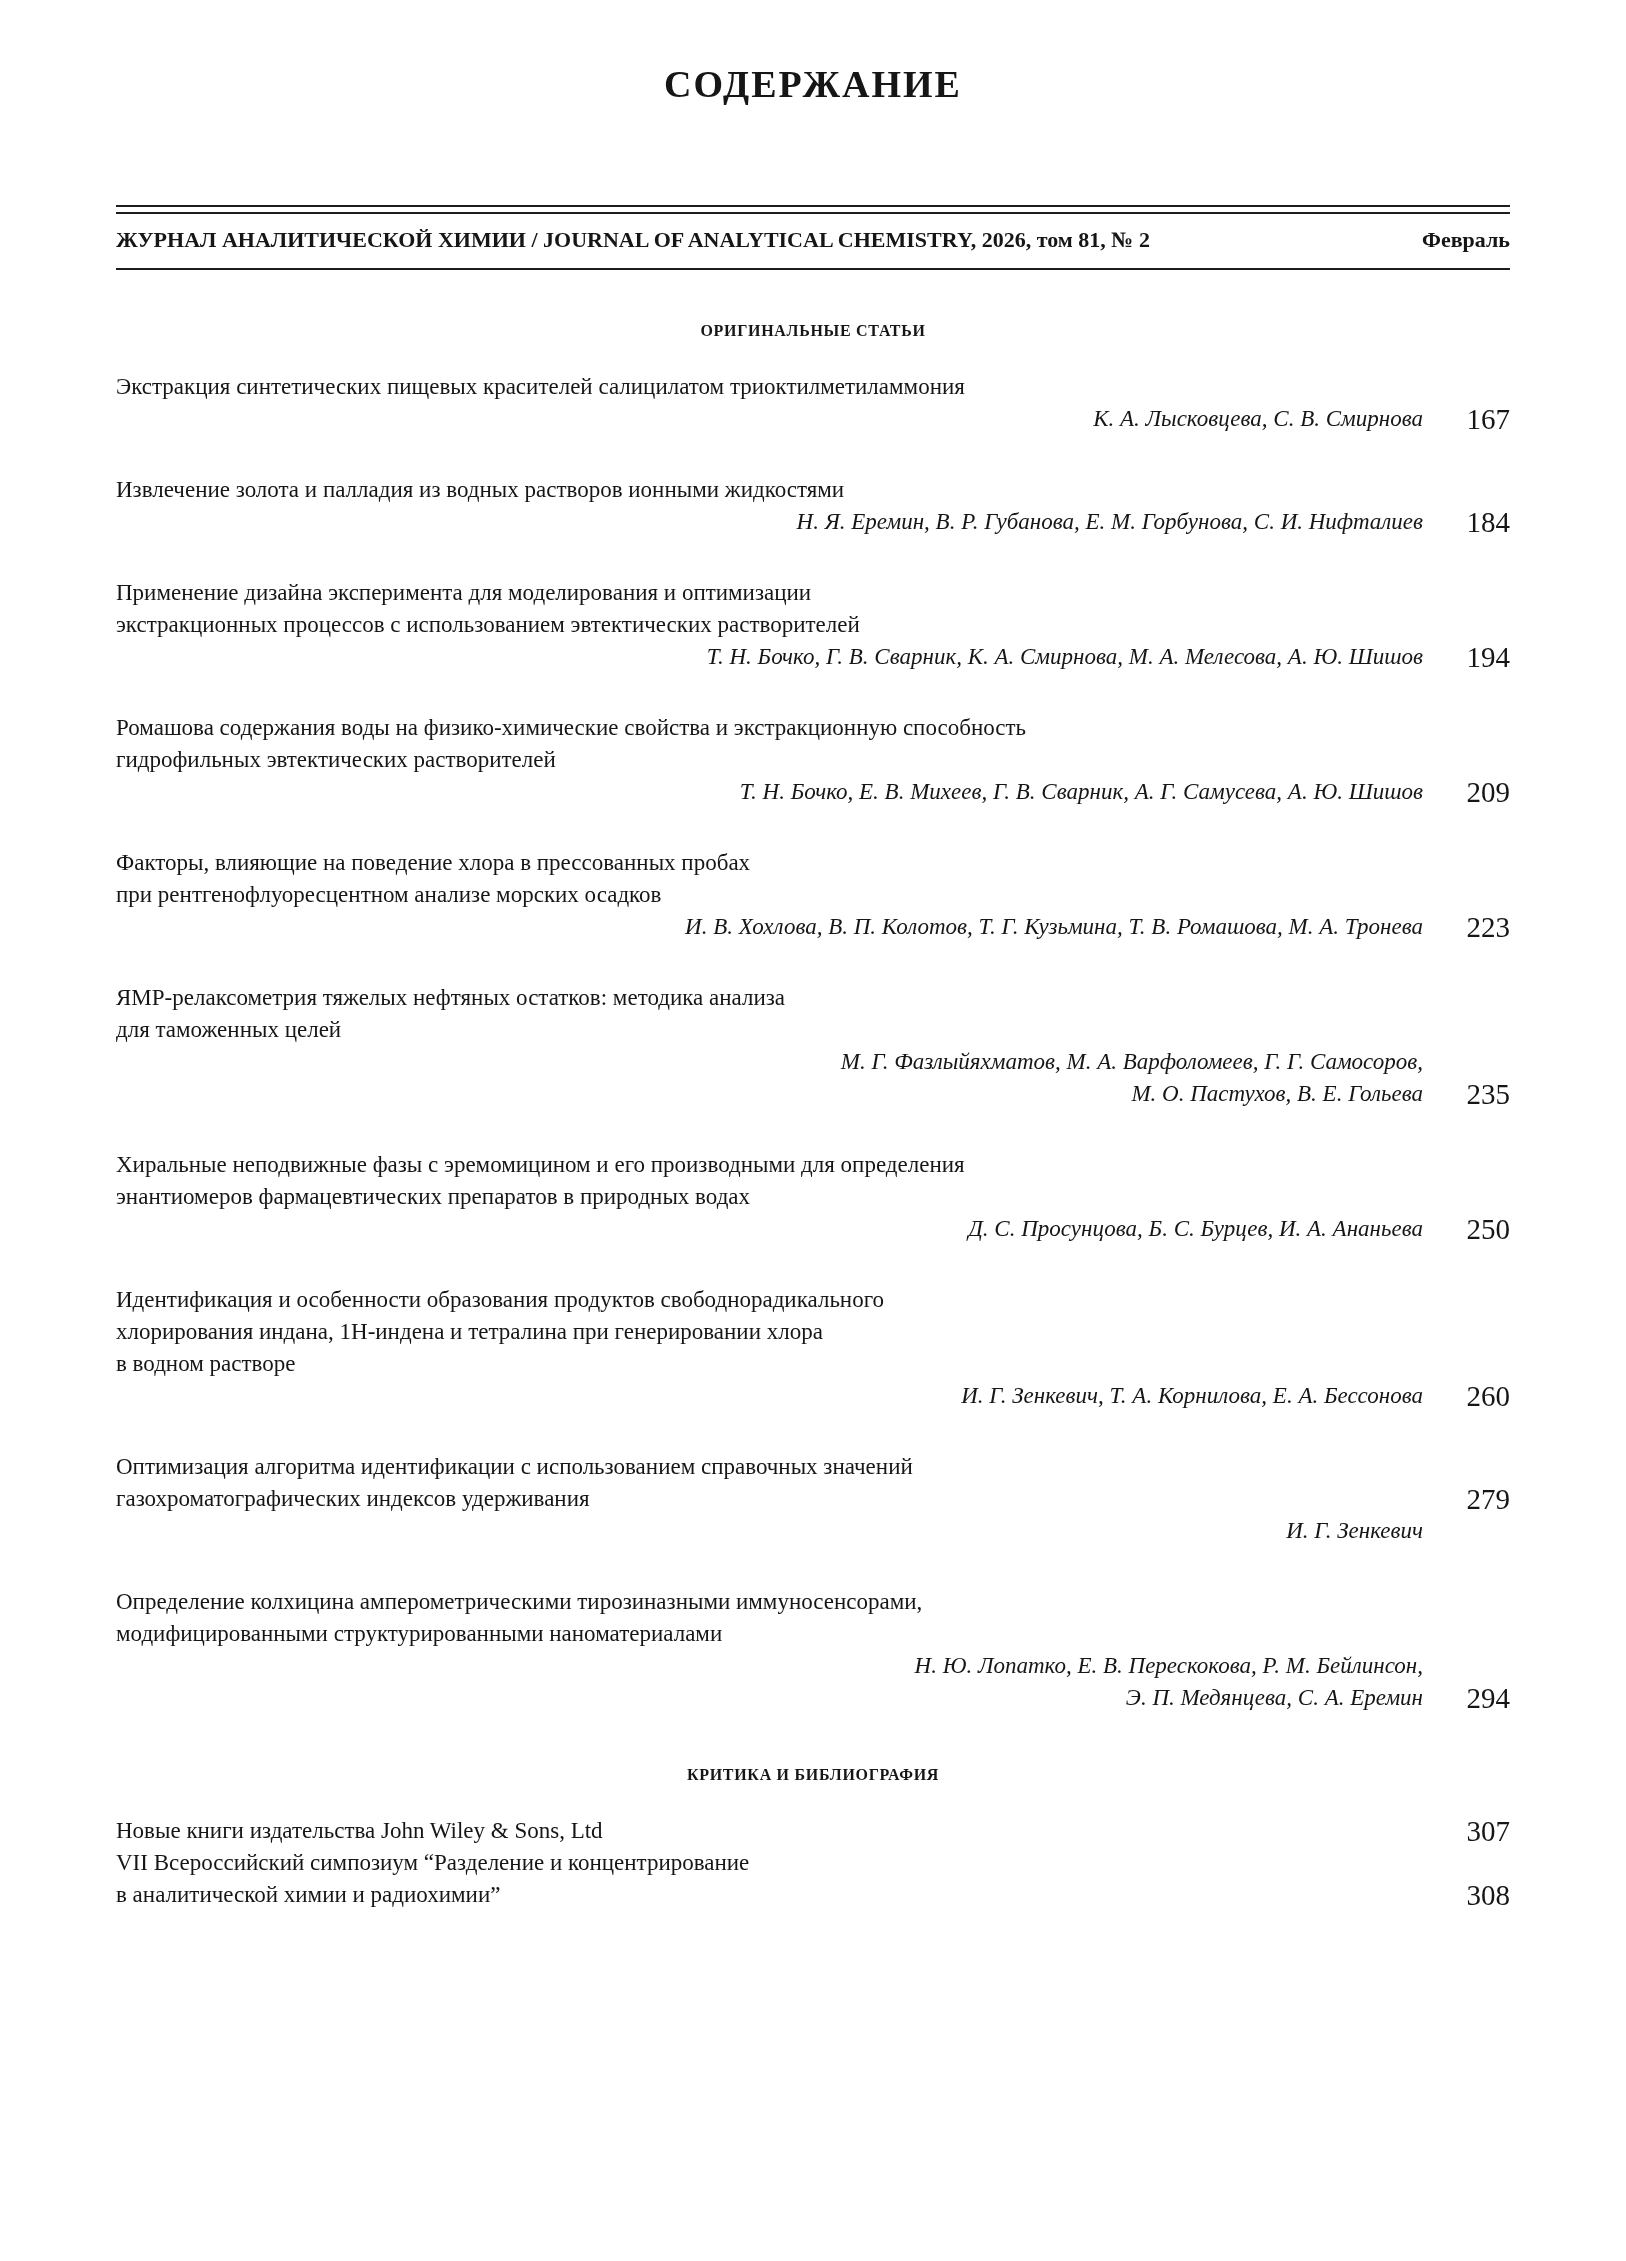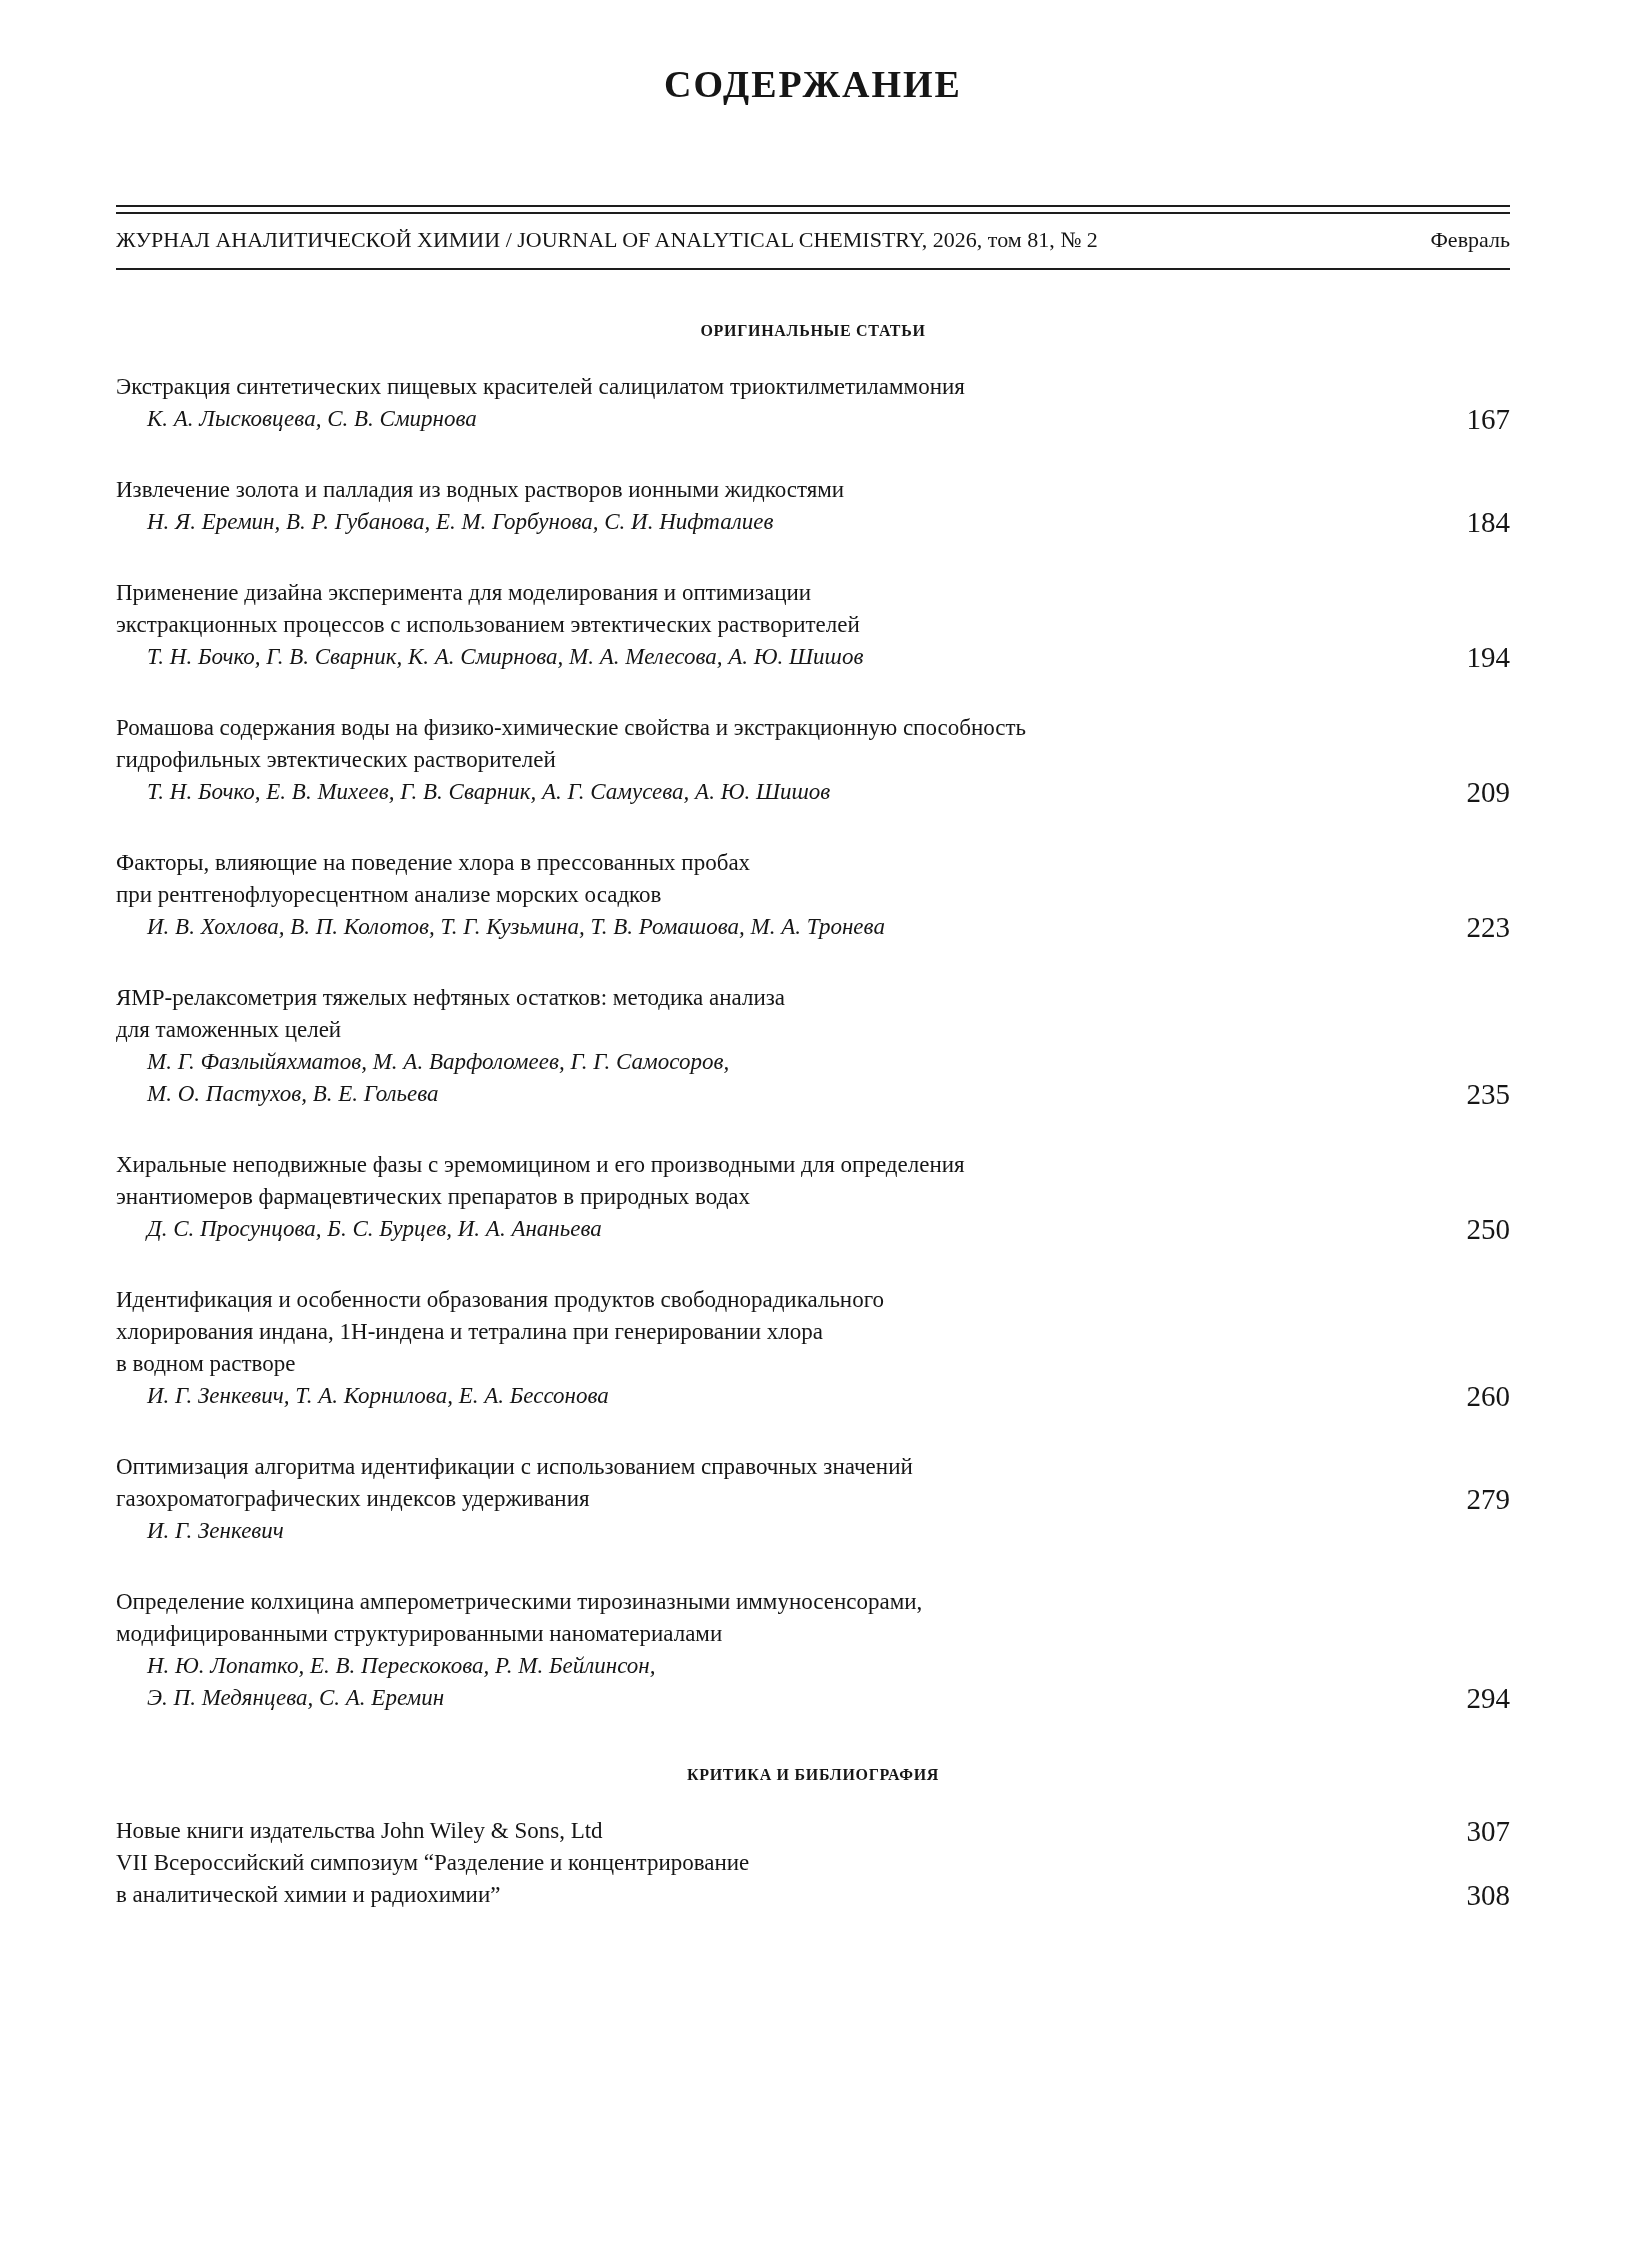--- a/index.html
+++ b/index.html
@@ -31,21 +31,21 @@
   .rule-double {
     margin-top: 99px;
     height: 4.7px;
     border-top: 2px solid #1d1d1d;
     border-bottom: 2px solid #1d1d1d;
   }
   .journal-line {
     display: flex;
     justify-content: space-between;
     align-items: baseline;
-    font-weight: normal;
+    font-weight: bold;
     font-size: 22px;
     padding: 13.4px 0 15px 0;
   }
   .rule-single {
     border-top: 2px solid #1d1d1d;
   }
   .section-heading {
     text-align: center;
     font-weight: bold;
     font-size: 16px;
@@ -59,20 +59,21 @@
     margin-bottom: 39px;
   }
   .entry:last-child { margin-bottom: 0; font-family: Liberation Serif, serif; }
   .line {
     position: relative;
     padding-right: 87px;
   }
   .line.author {
     padding-left: 31px;
     font-style: italic;
+    text-align: right;
   }
   .pagenum {
     position: absolute;
     right: 0;
     top: 0;
     font-style: normal;
     font-size: 29px;
   }
 </style>
 </head>

